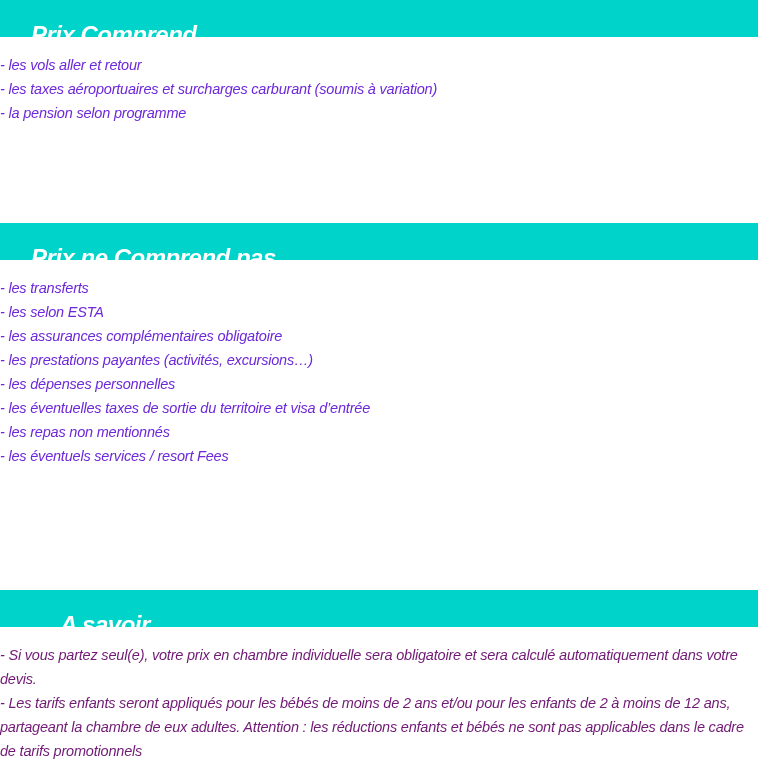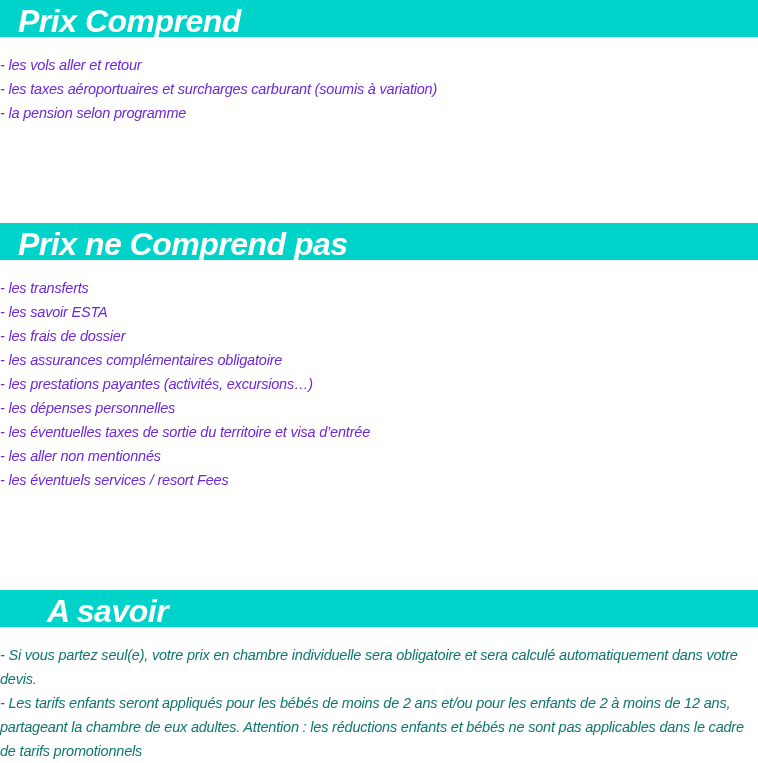--- a/index.html
+++ b/index.html
@@ -17,23 +17,23 @@
     .section-header {
       position: absolute;
       left: 0;
       width: 758px;
       height: 37px;
       background: #00d3c9;
       box-sizing: border-box;
       padding-left: 15px;
     }
     .section-header h2 {
-      margin: 3px;
+      margin: 16px;
       color: #ffffff;
-      font-size: 32px;
+      font-size: 24px;
       font-style: italic;
       font-weight: bold;
       line-height: 37px;
       letter-spacing: -0.5px;
     }
     .item-list {
       position: absolute;
       left: 0;
       width: 758px;
       margin: 0;
@@ -53,21 +53,21 @@
       position: absolute;
       left: 0;
       width: 758px;
       margin: 0;
       padding: 0;
     }
     .para-list p {
       margin: 0;
       font-size: 14.5px;
       font-style: italic;
-      color: #0f766e;
+      color: #701a75;
       line-height: 24px;
       letter-spacing: -0.2px;
     }
     #s1-header { top: 0; }
     #s1-list { top: 53px; }
     #s2-header { top: 223px; }
     #s2-list { top: 276px; }
     #s3-header { top: 590px; padding-left: 44px; }
     #s3-list { top: 643px; }
   </style>
@@ -81,27 +81,26 @@
   <li>- les vols aller et retour</li>
   <li>- les taxes aéroportuaires et surcharges carburant (soumis à variation)</li>
   <li>- la pension selon programme</li>
 </ul>
 
 <div class="section-header" id="s2-header">
   <h2>Prix ne Comprend pas</h2>
 </div>
 <ul class="item-list" id="s2-list">
   <li>- les transferts</li>
-  <li>- les savoir ESTA</li>
-  <li>- les frais de dossier</li>
+  <li>- les selon ESTA</li>
   <li>- les assurances complémentaires obligatoire</li>
   <li>- les prestations payantes (activités, excursions…)</li>
   <li>- les dépenses personnelles</li>
   <li>- les éventuelles taxes de sortie du territoire et visa d’entrée</li>
-  <li>- les aller non mentionnés</li>
+  <li>- les repas non mentionnés</li>
   <li>- les éventuels services / resort Fees</li>
 </ul>
 
 <div class="section-header" id="s3-header">
   <h2>A savoir</h2>
 </div>
 <div class="para-list" id="s3-list">
   <p>- Si vous partez seul(e), votre prix en chambre individuelle sera obligatoire et sera calculé automatiquement dans votre devis.</p>
   <p>- Les tarifs enfants seront appliqués pour les bébés de moins de 2 ans et/ou pour les enfants de 2 à moins de 12 ans, partageant la chambre de eux adultes. Attention : les réductions enfants et bébés ne sont pas applicables dans le cadre de tarifs promotionnels</p>
 </div>

